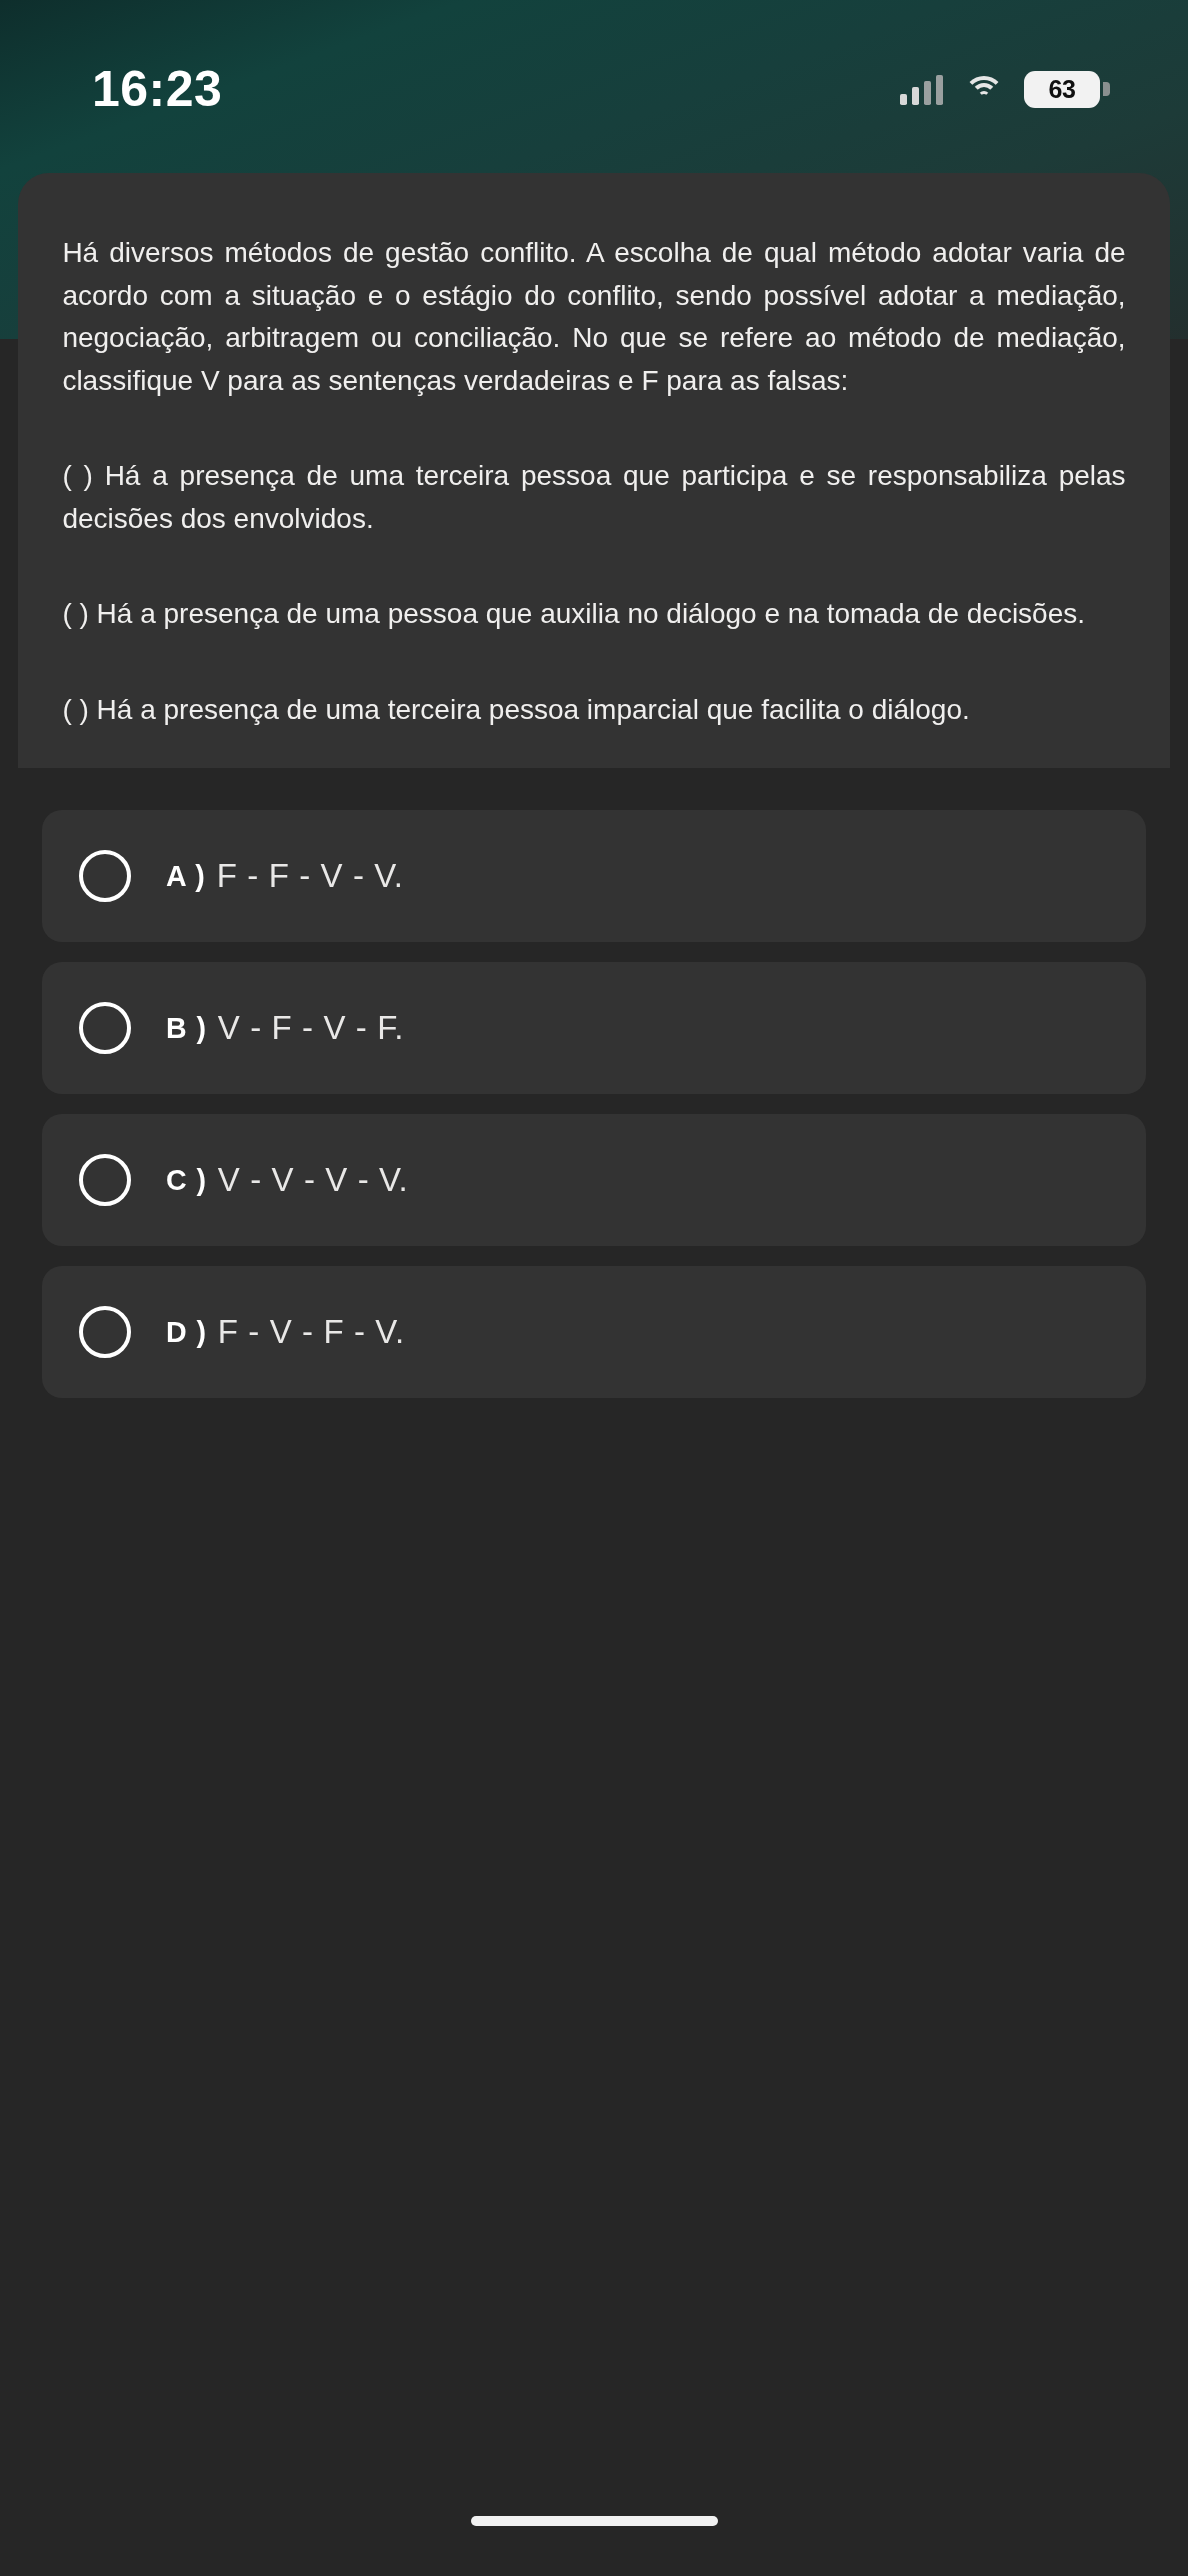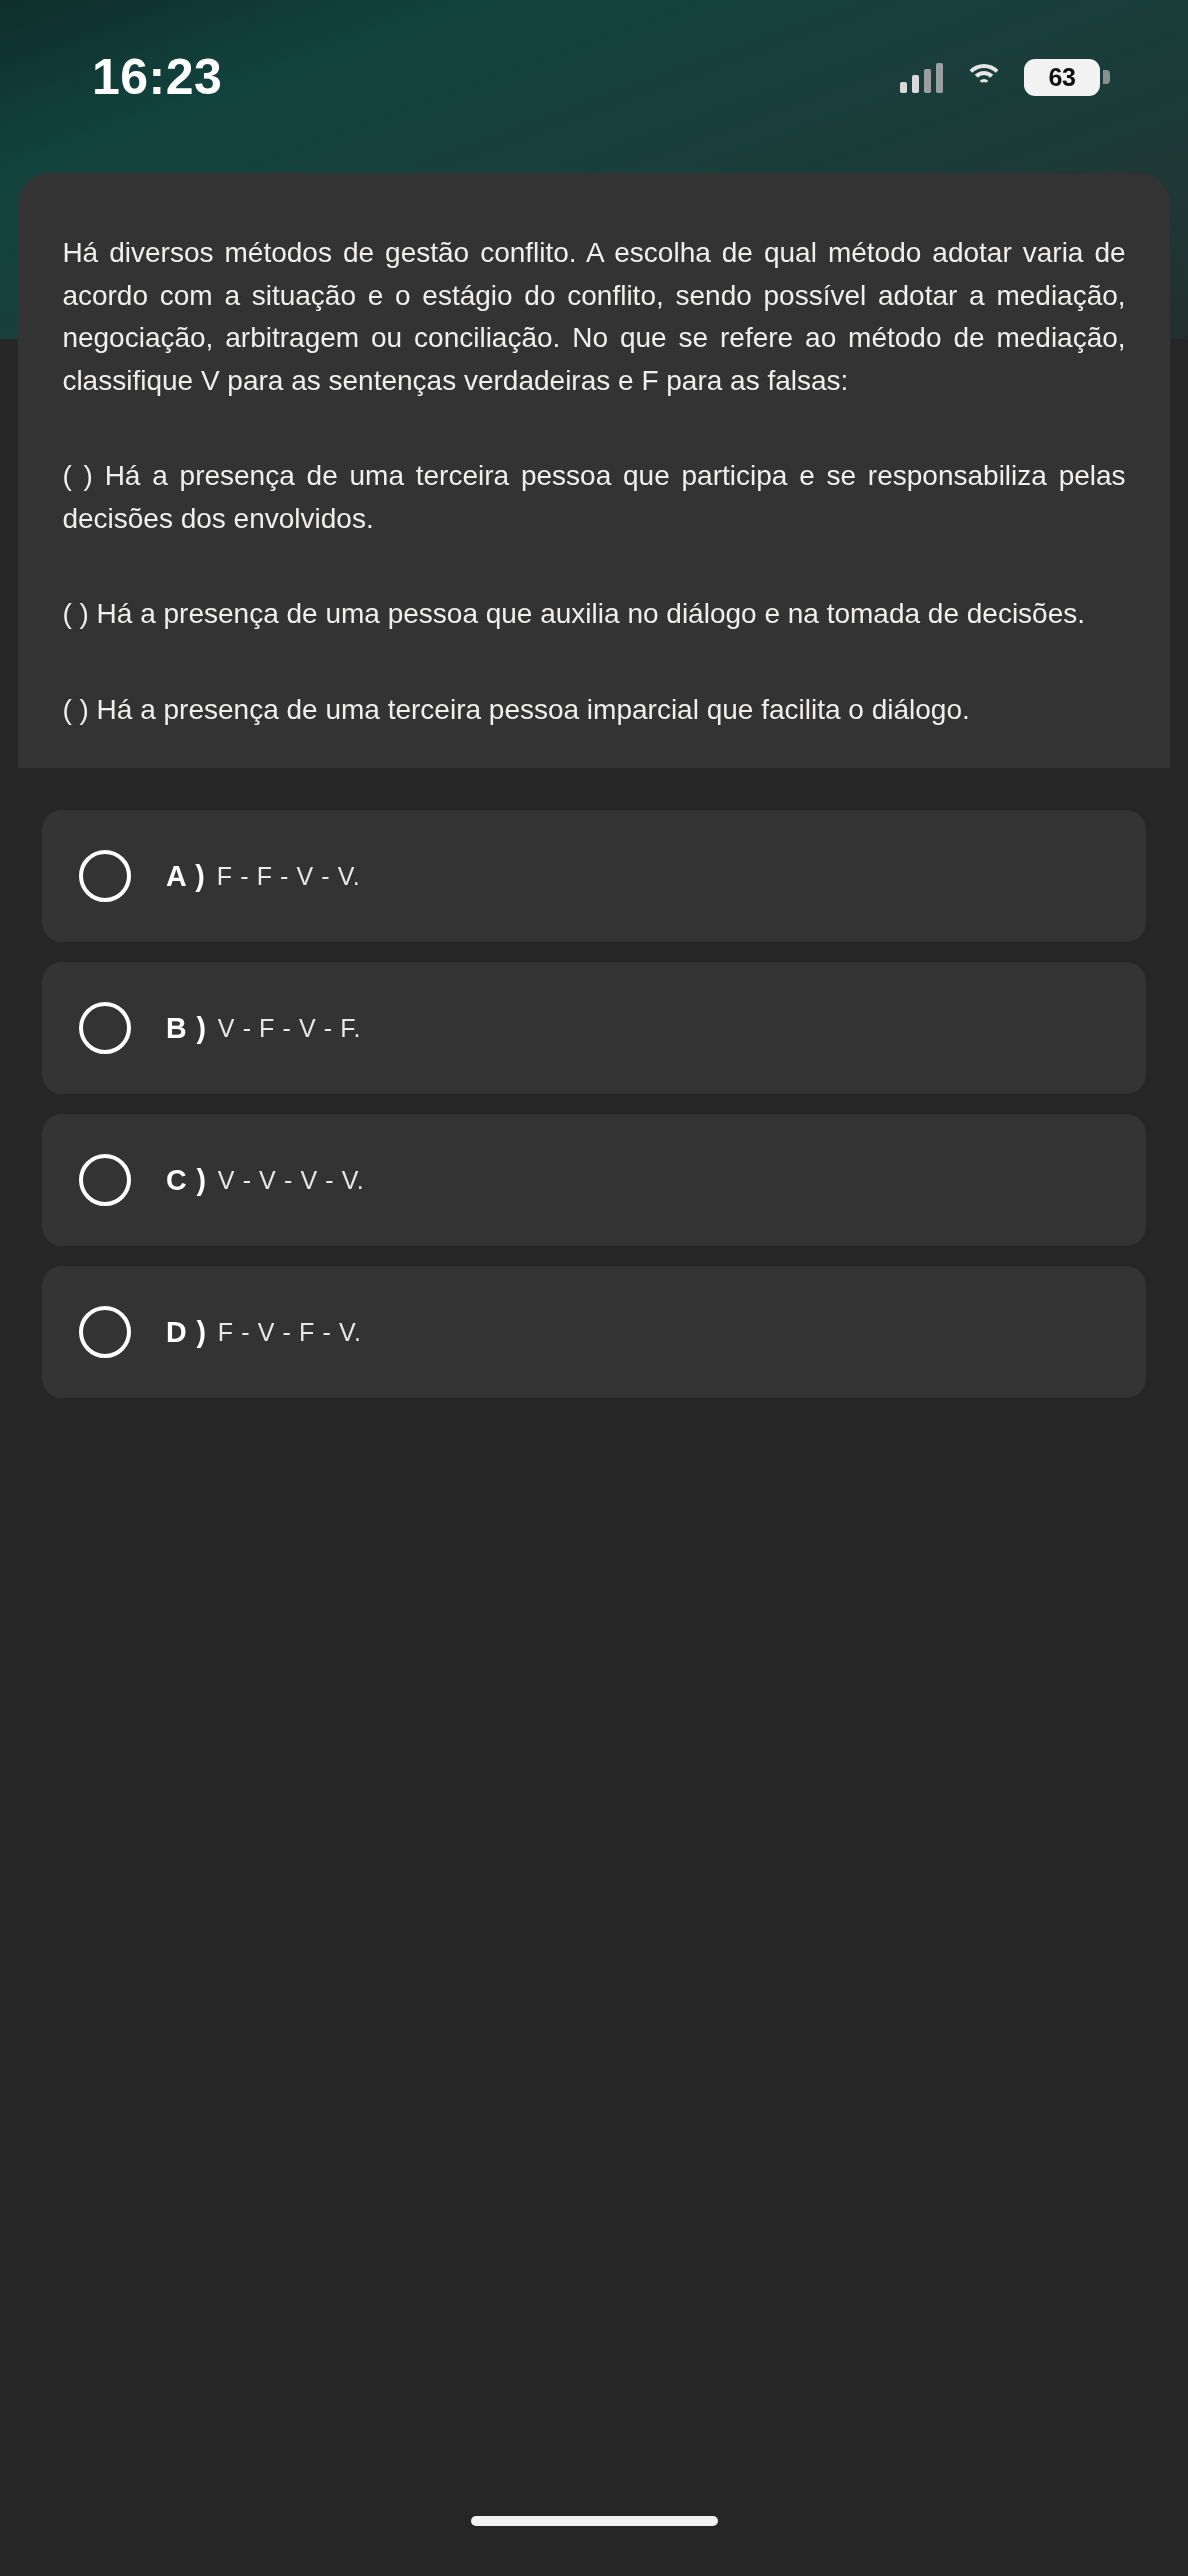--- a/index.html
+++ b/index.html
@@ -21,21 +21,21 @@
   
   .top-area {
     position: relative;
     width: 100%;
     height: 339px;
     background: linear-gradient(160deg, #0e2e2c 0%, #12423d 22%, #173f3c 45%, #1d3b38 70%, #232f2e 100%);
     flex: none;
   }
   .status-bar {
     position: absolute;
-    top: 0; left: 0; right: 0;
+    top: 12px; left: 0; right: 0;
     height: 138px;
     display: flex;
     align-items: center;
     justify-content: space-between;
     padding: 0 88px 0 92px;
   }
   .status-time {
     color: #ffffff;
     font-size: 50px;
     font-weight: bold;
@@ -192,21 +192,21 @@
   }
   .ans-letter {
     color: #ffffff;
     font-size: 28.6px;
     font-weight: bold;
     margin-left: 35px;
     letter-spacing: 0.9px;
   }
   .ans-text {
     color: #e9e8e7;
-    font-size: 25px;
+    font-size: 33px;
     margin-left: 11px;
     letter-spacing: 0.6px;
   }
   
   .home-bar-wrap {
     height: 111px;
     display: flex;
     align-items: center;
     justify-content: center;
     background: #262626;

